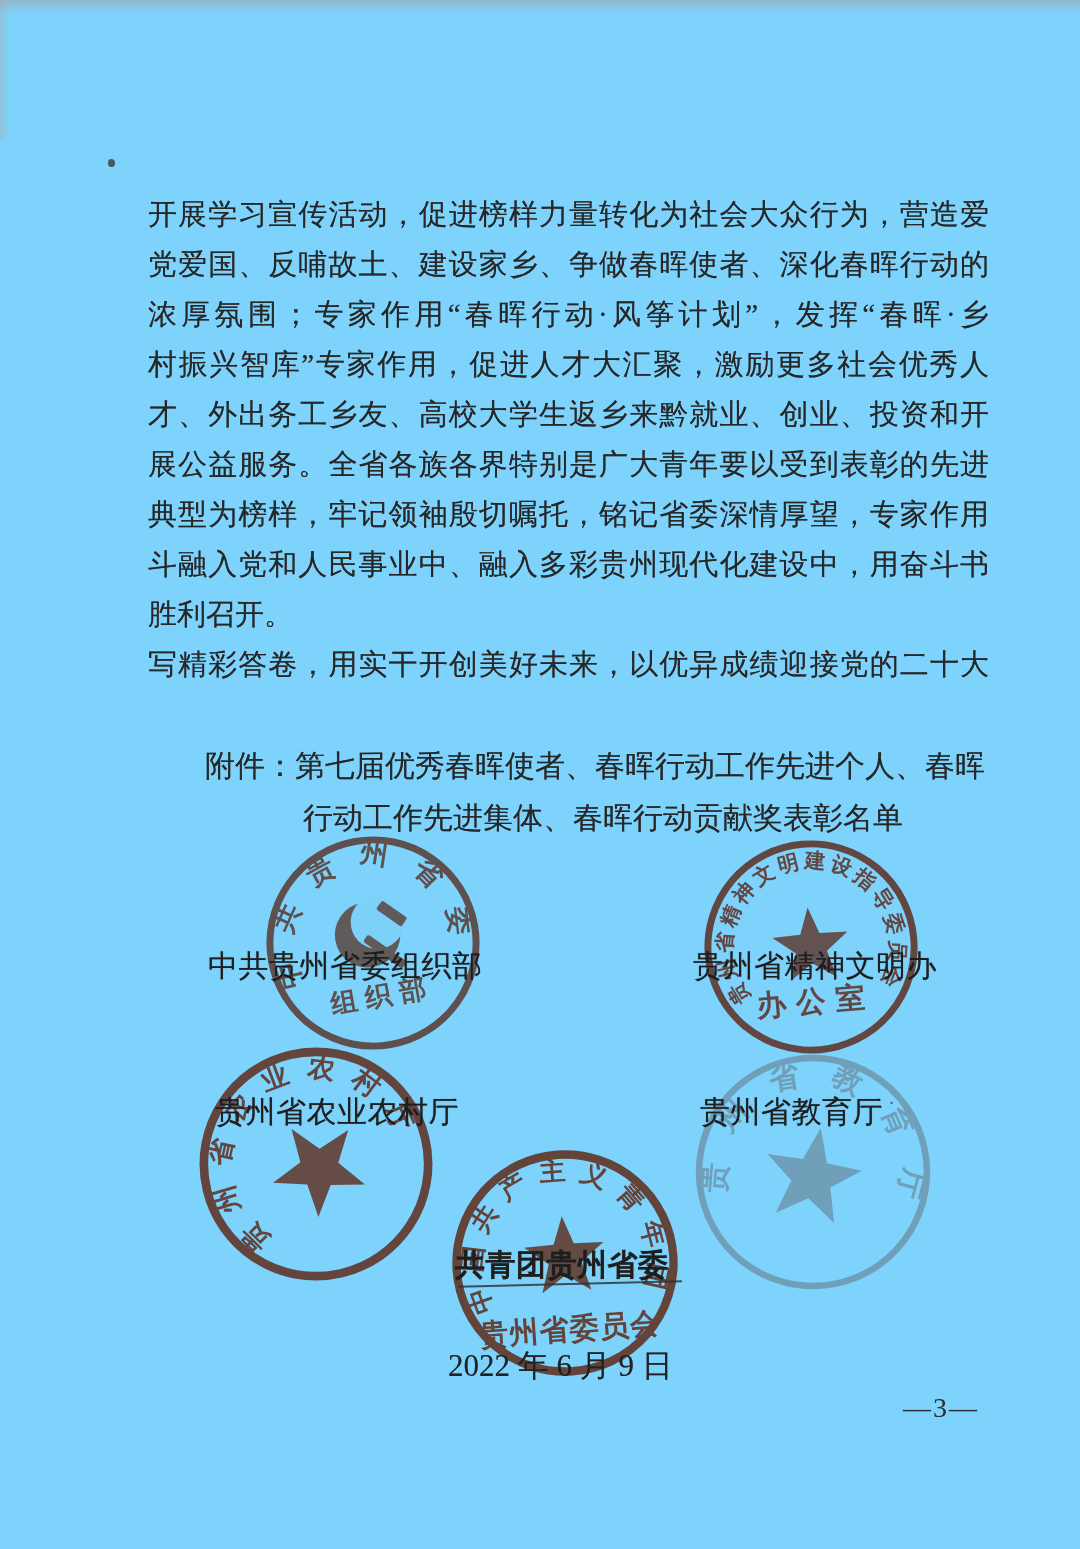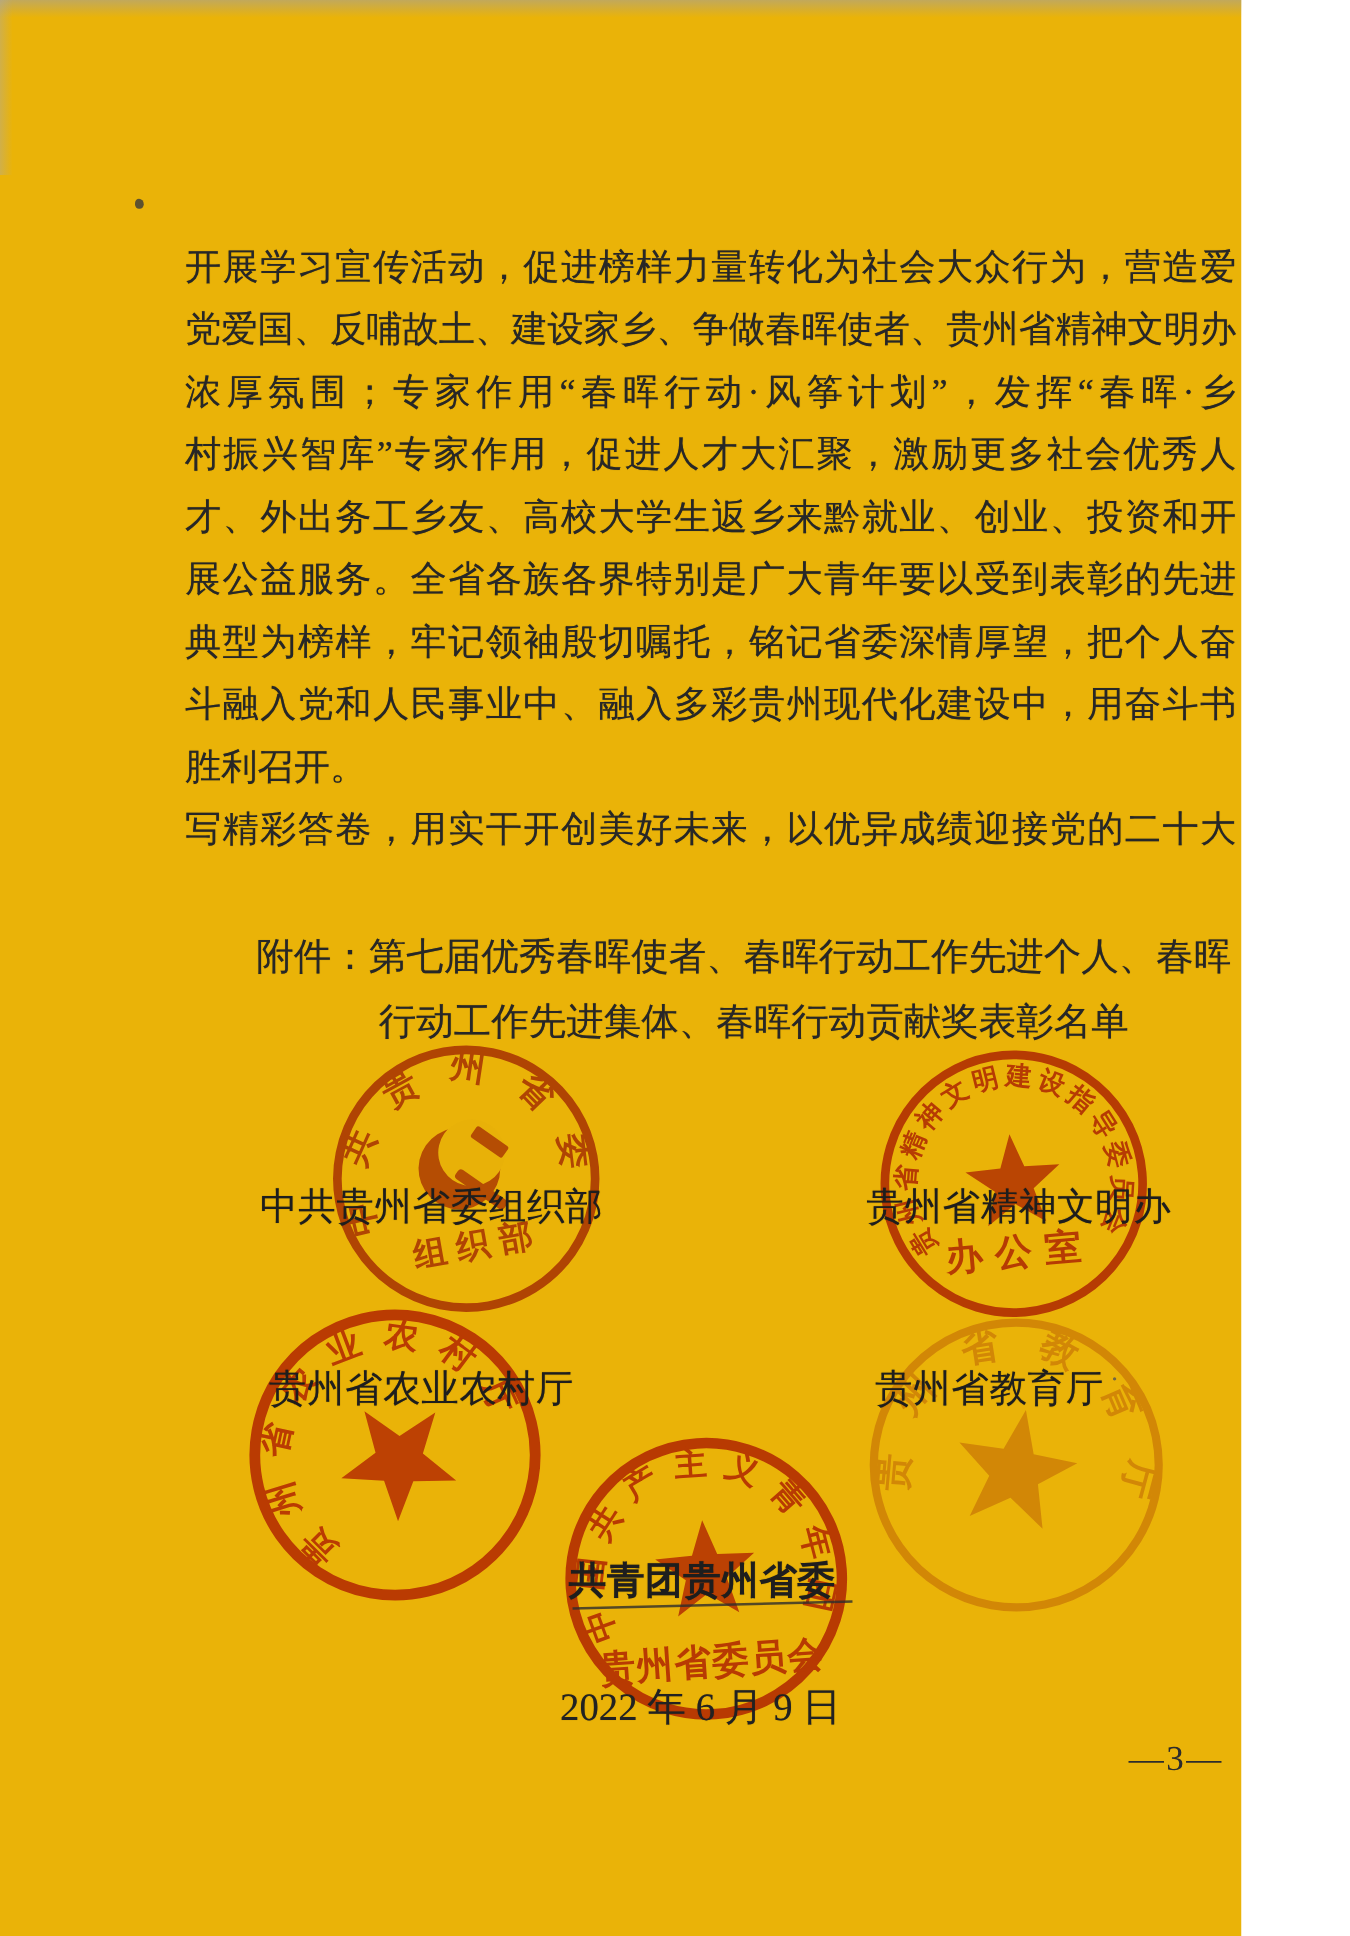--- a/index.html
+++ b/index.html
@@ -1,19 +1,19 @@
 <!DOCTYPE html>
 <html><head>
 <meta charset="utf-8">
 <style>
   html,body{margin:0;padding:0;background:#ffffff;}
   .page{
     position:relative;
-    width:993px;height:1549px;
-    background:#eab308;
+    width:1080px;height:1549px;
+    background:#7dd3fc;
     overflow:hidden;
     font-family:"Liberation Serif","DejaVu Serif",serif;
     color:#262626;
   }
   
   .scan-strip-top{
     position:absolute;left:0;top:0;width:1080px;height:14px;
     background:linear-gradient(to bottom, rgba(160,160,160,.55), rgba(255,255,255,0));
     pointer-events:none;
   }
@@ -94,26 +94,26 @@
 <body>
 
 <div class="page">
 
   <div class="scan-strip-top"></div>
   <div class="scan-strip-left"></div>
   <div class="speck"></div>
 
   <div class="body-block">
     <div class="bline">开展学习宣传活动，促进榜样力量转化为社会大众行为，营造爱</div>
-    <div class="bline">党爱国、反哺故土、建设家乡、争做春晖使者、贵州省精神文明办</div>
+    <div class="bline">党爱国、反哺故土、建设家乡、争做春晖使者、深化春晖行动的</div>
     <div class="bline">浓厚氛围；专家作用“春晖行动·风筝计划”，发挥“春晖·乡</div>
     <div class="bline">村振兴智库”专家作用，促进人才大汇聚，激励更多社会优秀人</div>
     <div class="bline">才、外出务工乡友、高校大学生返乡来黔就业、创业、投资和开</div>
     <div class="bline">展公益服务。全省各族各界特别是广大青年要以受到表彰的先进</div>
-    <div class="bline">典型为榜样，牢记领袖殷切嘱托，铭记省委深情厚望，把个人奋</div>
+    <div class="bline">典型为榜样，牢记领袖殷切嘱托，铭记省委深情厚望，专家作用</div>
     <div class="bline">斗融入党和人民事业中、融入多彩贵州现代化建设中，用奋斗书</div>
     <div class="bline last">胜利召开。</div>
     <div class="bline">写精彩答卷，用实干开创美好未来，以优异成绩迎接党的二十大</div>
   </div>
 
   <div class="attach attach1">附件：第七届优秀春晖使者、春晖行动工作先进个人、春晖</div>
   <div class="attach attach2">行动工作先进集体、春晖行动贡献奖表彰名单</div>
 
   <svg class="seal" style="left:259px;top:829px;width:228px;height:228px;transform:rotate(-10deg);" viewBox="0 0 230 230">
     <circle cx="115" cy="115" r="104" fill="none" stroke-width="7" stroke="#b84a36"></circle>

